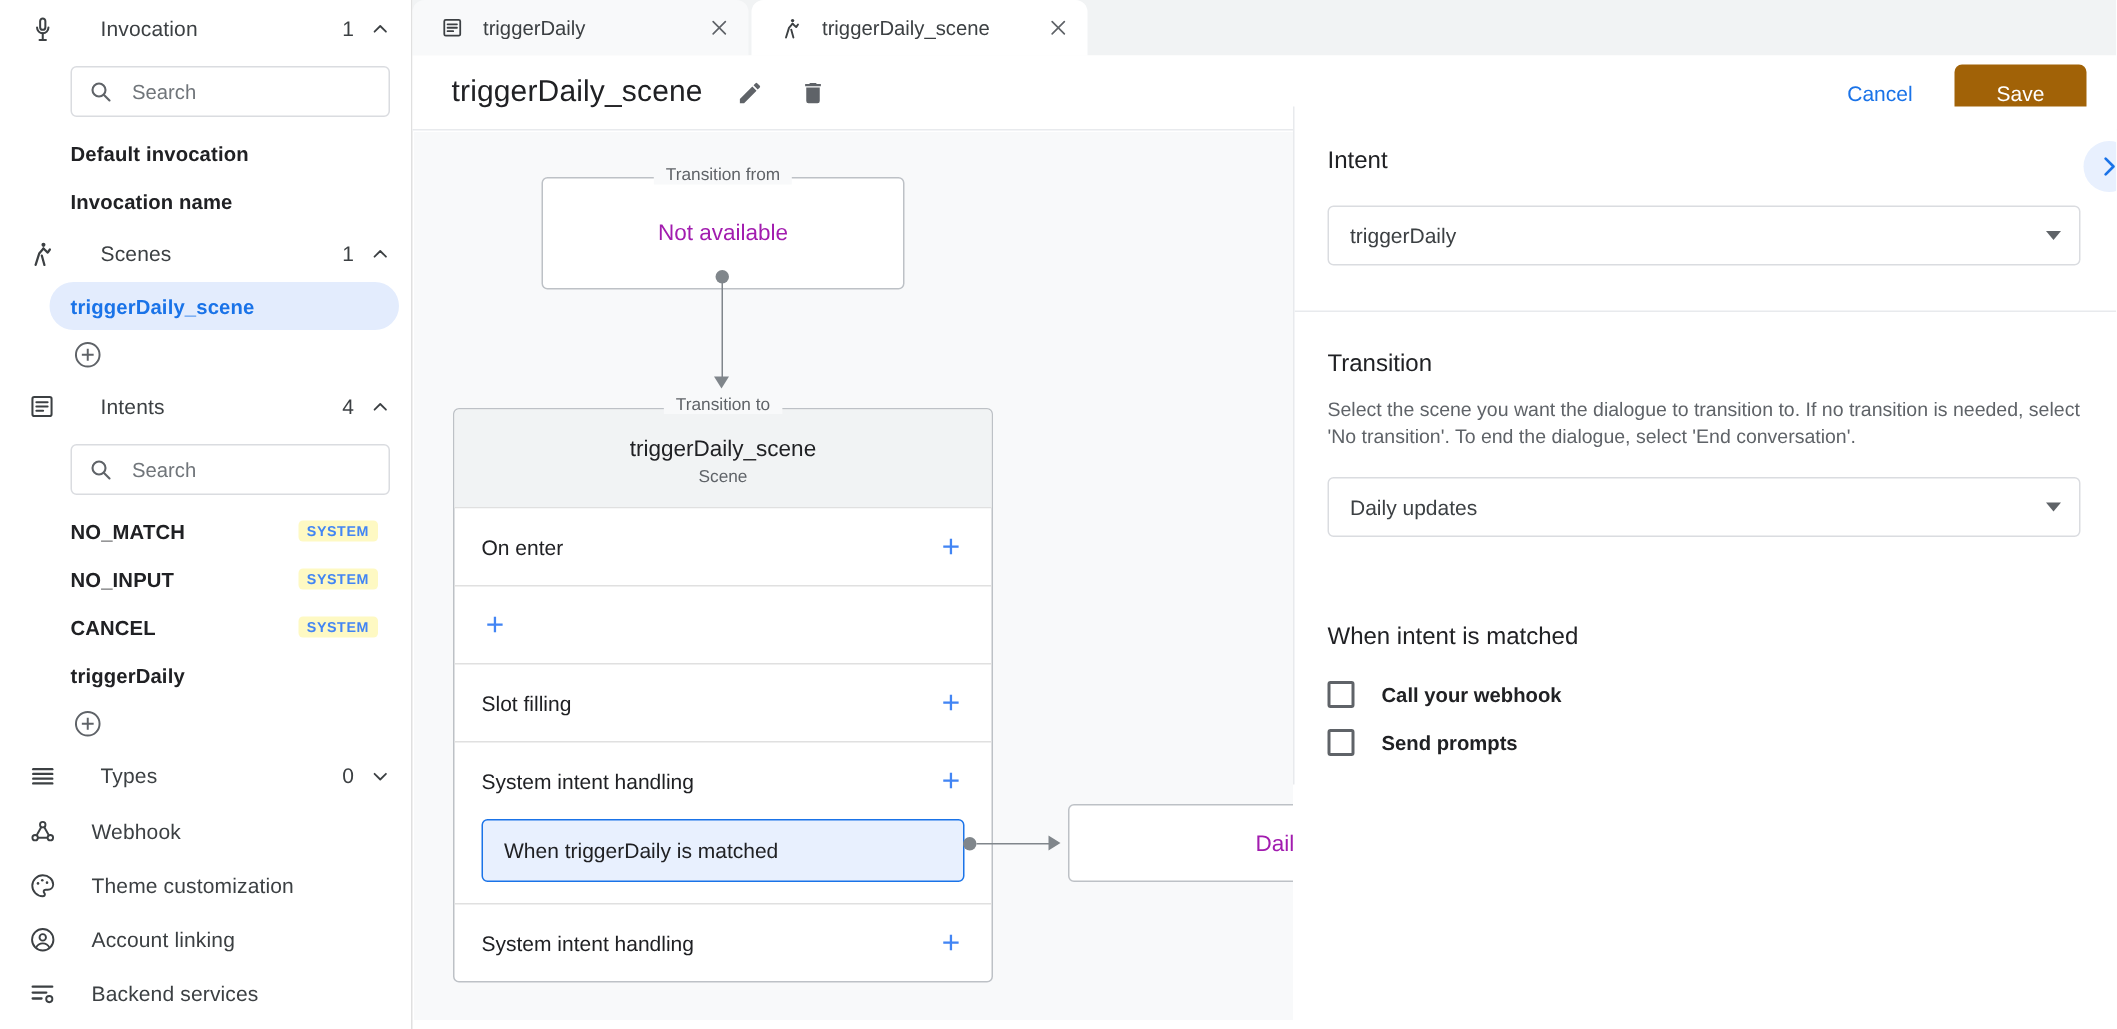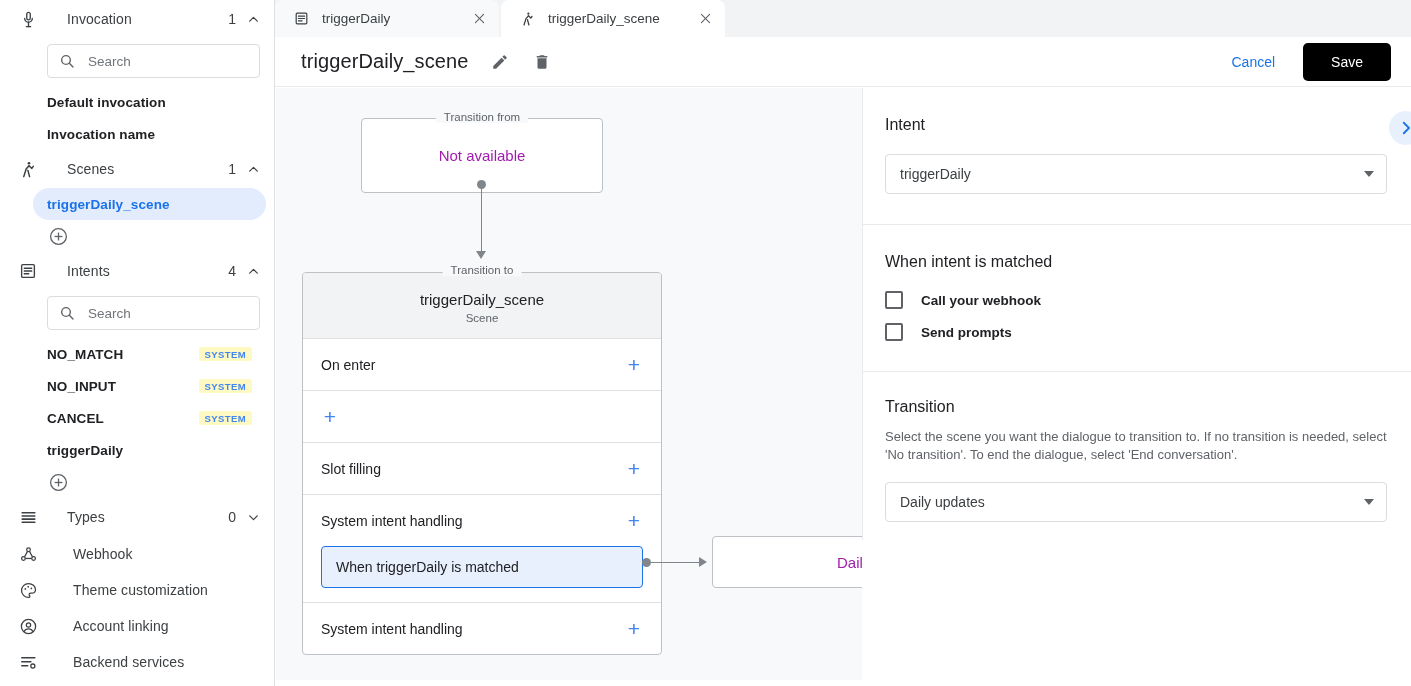--- a/index.html
+++ b/index.html
@@ -129,21 +129,20 @@
     display: flex; align-items: center; justify-content: center;
   }
   .add-row { height: 32px; display: flex; align-items: center; }
 
   .flat-item {
     display: flex;
     align-items: center;
     height: 36px;
     padding: 0 16px;
     cursor: pointer;
-    gap: 12px;
   }
   .flat-item .ico {
     width: 24px; height: 24px; flex: 0 0 24px;
     display: flex; align-items: center; justify-content: center;
     color: #3c4043;
   }
   .flat-item .lbl {
     margin-left: 21px;
     font-size: 14px;
     color: #3c4043;
@@ -227,21 +226,21 @@
     border-radius: 4px;
     cursor: pointer;
     background: transparent;
     border: none;
     font-family: "Liberation Sans", sans-serif;
   }
   .btn-primary {
     font-size: 14px;
     color: #ffffff;
     font-weight: 500;
-    background: #000000;
+    background: #a16207;
     border: none;
     border-radius: 5px;
     padding: 0 28px;
     height: 38px;
     margin-left: 14px;
     cursor: pointer;
     font-family: "Liberation Sans", sans-serif;
   }
 
   
@@ -366,21 +365,21 @@
     position: absolute;
     width: 0; height: 0;
     border-top: 5px solid transparent;
     border-bottom: 5px solid transparent;
     border-left: 8px solid #80868b;
   }
 
   
   .rightpanel {
     position: absolute;
-    left: 862px; top: 88px;
+    left: 862px; top: 71px;
     width: 549px; height: 452px;
     background: #ffffff;
     border-left: 1px solid #e8eaed;
     box-sizing: border-box;
     overflow: hidden;
   }
   .panel-section {
     padding: 28px 24px 30px 22px;
     border-bottom: 1px solid #e8eaed;
     position: relative;
@@ -777,36 +776,36 @@
             <polyline points="9 5 16 12 9 19"></polyline>
           </svg>
       </div>
       <h3 class="panel-heading">Intent</h3>
       <div class="select-box">
         <span class="sel-val">triggerDaily</span>
         <span class="caret"></span>
       </div>
     </div>
 
-    <div class="panel-section">
-      <h3 class="panel-heading">When intent is matched</h3>
-      <div class="check-row">
-        <span class="checkbox"></span>
-        <span class="check-label">Call your webhook</span>
-      </div>
-      <div class="check-row" style="margin-bottom:0;">
-        <span class="checkbox"></span>
-        <span class="check-label">Send prompts</span>
-      </div>
-    </div>
-
     <div class="panel-section last" style="padding-top:26px;">
       <h3 class="panel-heading" style="margin-bottom:12px;">Transition</h3>
       <p class="panel-desc" style="margin-top:0;">Select the scene you want the dialogue to transition to. If no transition is needed, select 'No transition'. To end the dialogue, select 'End conversation'.</p>
       <div class="select-box">
         <span class="sel-val">Daily updates</span>
         <span class="caret"></span>
       </div>
     </div>
 
+    <div class="panel-section">
+      <h3 class="panel-heading">When intent is matched</h3>
+      <div class="check-row">
+        <span class="checkbox"></span>
+        <span class="check-label">Call your webhook</span>
+      </div>
+      <div class="check-row" style="margin-bottom:0;">
+        <span class="checkbox"></span>
+        <span class="check-label">Send prompts</span>
+      </div>
+    </div>
+
   </div>
 
 </div>
 
 </body></html>

